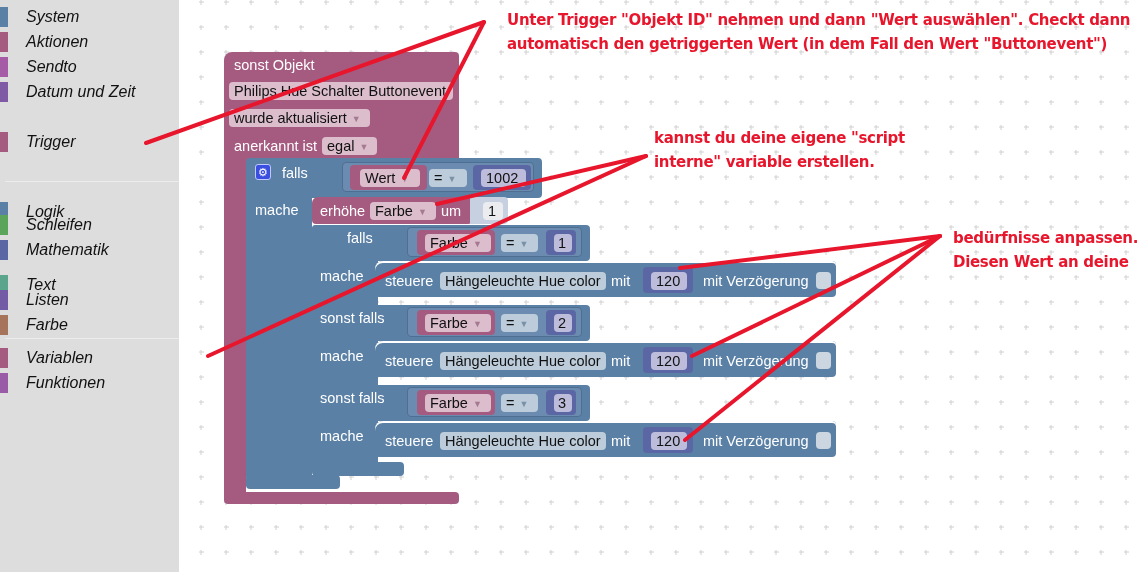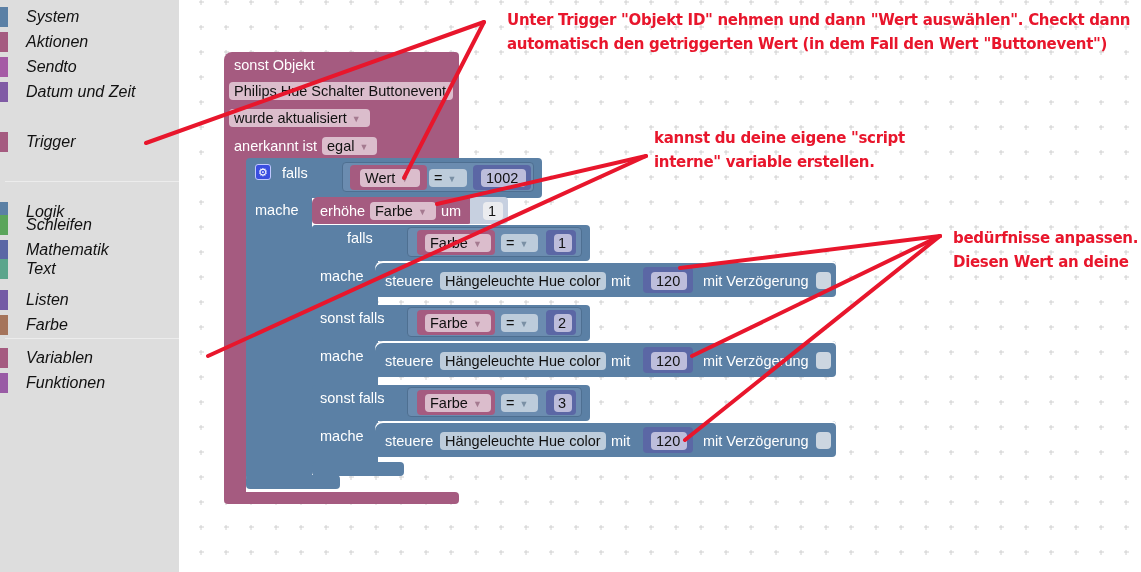--- a/index.html
+++ b/index.html
@@ -77,21 +77,21 @@
       <span class="lbl">Logik</span>
     </div>
   <div class="cat" style="top:212px">
       <span class="sw" style="background:#5ba55b"></span>
       <span class="lbl">Schleifen</span>
     </div>
   <div class="cat" style="top:237px">
       <span class="sw" style="background:#5b67a5"></span>
       <span class="lbl">Mathematik</span>
     </div>
-  <div class="cat" style="top:256px">
+  <div class="cat" style="top:272px">
       <span class="sw" style="background:#5ba58c"></span>
       <span class="lbl">Text</span>
     </div>
   <div class="cat" style="top:287px">
       <span class="sw" style="background:#745ba5"></span>
       <span class="lbl">Listen</span>
     </div>
   <div class="cat" style="top:312px">
       <span class="sw" style="background:#a5745b"></span>
       <span class="lbl">Farbe</span>

